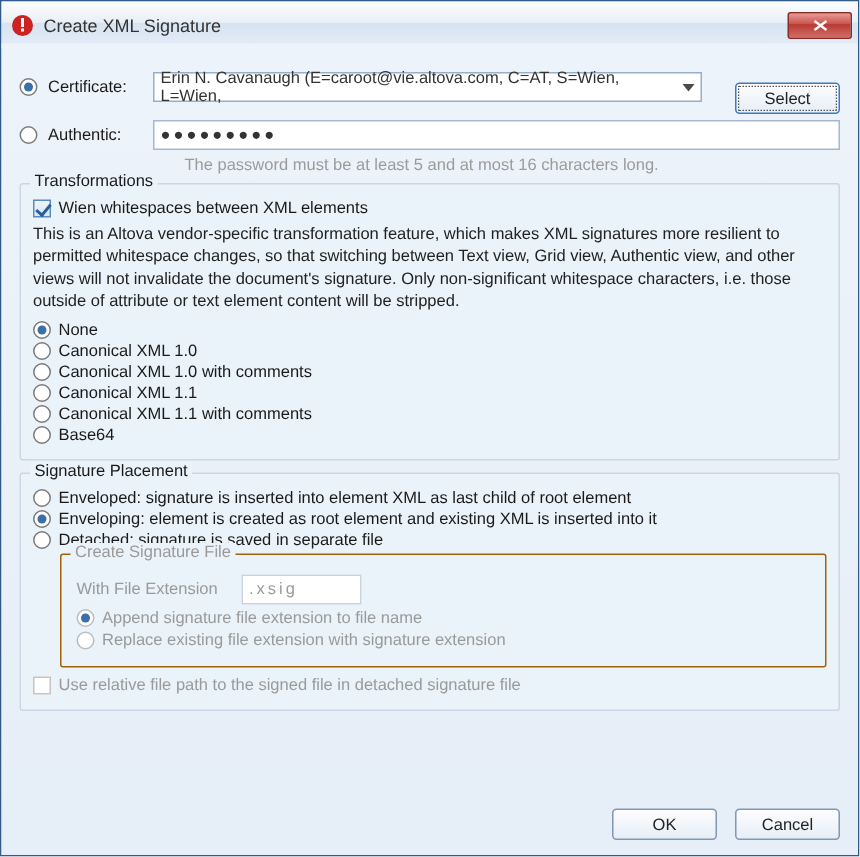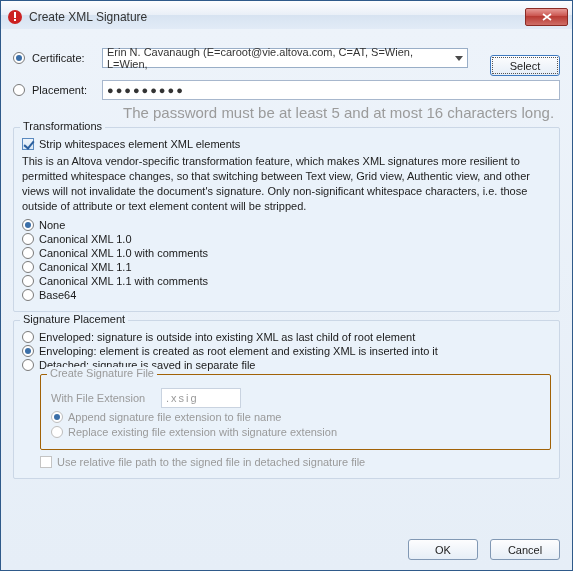--- a/index.html
+++ b/index.html
@@ -140,42 +140,41 @@
     padding: 0 4px;
     color: #333;
     display: flex;
     align-items: center;
     letter-spacing: 2px;
   }
   .textinput.small {
     flex: 0 0 80px;
     width: 80px;
   }
-  .hint { color: #9b9b9b; padding-left: 110px; font-size:15px; margin-top:2px; margin-bottom:6px;}
+  .hint { color: #9b9b9b; padding-left: 110px; font-size:11px; margin-top:2px; margin-bottom:6px;}
   .groupbox {
     border: 1px solid #cbd7e6;
     border-radius: 2px;
     padding: 8px 8px 8px 8px;
     margin-bottom: 8px;
     position: relative;
     background: #eaf2fa;
   }
   .group-title {
     position: absolute;
     top: -8px; left: 6px;
     background: #eaf2fa;
     padding: 0 3px;
     color: #1a1a1a;
   }
   .desc { color: #222; line-height: 1.35; margin: 4px 0 6px 0;}
   .opt-row {
     display: flex; align-items: center; margin: 2px 0;
   }
   .nested {
-    margin-left: 18px;
     align-items: center;
   }
   .inner-group {
     border: 1px solid #a16207;
     border-radius: 2px;
     padding: 10px 10px 8px 10px;
     margin: 3px 0 6px 18px;
     position: relative;
   }
   .inner-title {
@@ -224,32 +223,32 @@
       <div class="dropdown">
         <span>Erin N. Cavanaugh (E=caroot@vie.altova.com, C=AT, S=Wien, L=Wien,</span>
       </div>
       <div class="btn select">
           <span>Select</span>
         </div>
     </div>
 
     <div class="row">
       <span class="radio"></span>
-      <span class="label field-label">Placement:</span>
+      <span class="label field-label">Authentic:</span>
       <div class="textinput">
         <span>●●●●●●●●●</span>
       </div>
     </div>
     <div class="hint">The password must be at least 5 and at most 16 characters long.</div>
 
     <div class="groupbox">
       <span class="group-title">Transformations</span>
       <div class="opt-row">
         <span class="checkbox checked"></span>
-        <span class="label">Strip whitespaces element XML elements</span>
+        <span class="label">Wien whitespaces between XML elements</span>
       </div>
       <div class="desc">This is an Altova vendor-specific transformation feature, which makes XML signatures more resilient to permitted whitespace changes, so that switching between Text view, Grid view, Authentic view, and other views will not invalidate the document's signature. Only non-significant whitespace characters, i.e. those outside of attribute or text element content will be stripped.</div>
       <div class="opt-row">
           <span class="radio checked"></span>
           <span class="label">None</span>
         </div>
       <div class="opt-row">
           <span class="radio"></span>
           <span class="label">Canonical XML 1.0</span>
         </div>
@@ -268,21 +267,21 @@
       <div class="opt-row">
           <span class="radio"></span>
           <span class="label">Base64</span>
         </div>
     </div>
 
     <div class="groupbox">
       <span class="group-title">Signature Placement</span>
       <div class="opt-row">
           <span class="radio"></span>
-          <span class="label">Enveloped: signature is outside into existing XML as last child of root element</span>
+          <span class="label">Enveloped: signature is inserted into element XML as last child of root element</span>
         </div>
       <div class="opt-row">
           <span class="radio checked"></span>
           <span class="label">Enveloping: element is created as root element and existing XML is inserted into it</span>
         </div>
       <div class="opt-row">
           <span class="radio"></span>
           <span class="label">Detached: signature is saved in separate file</span>
         </div>
 

